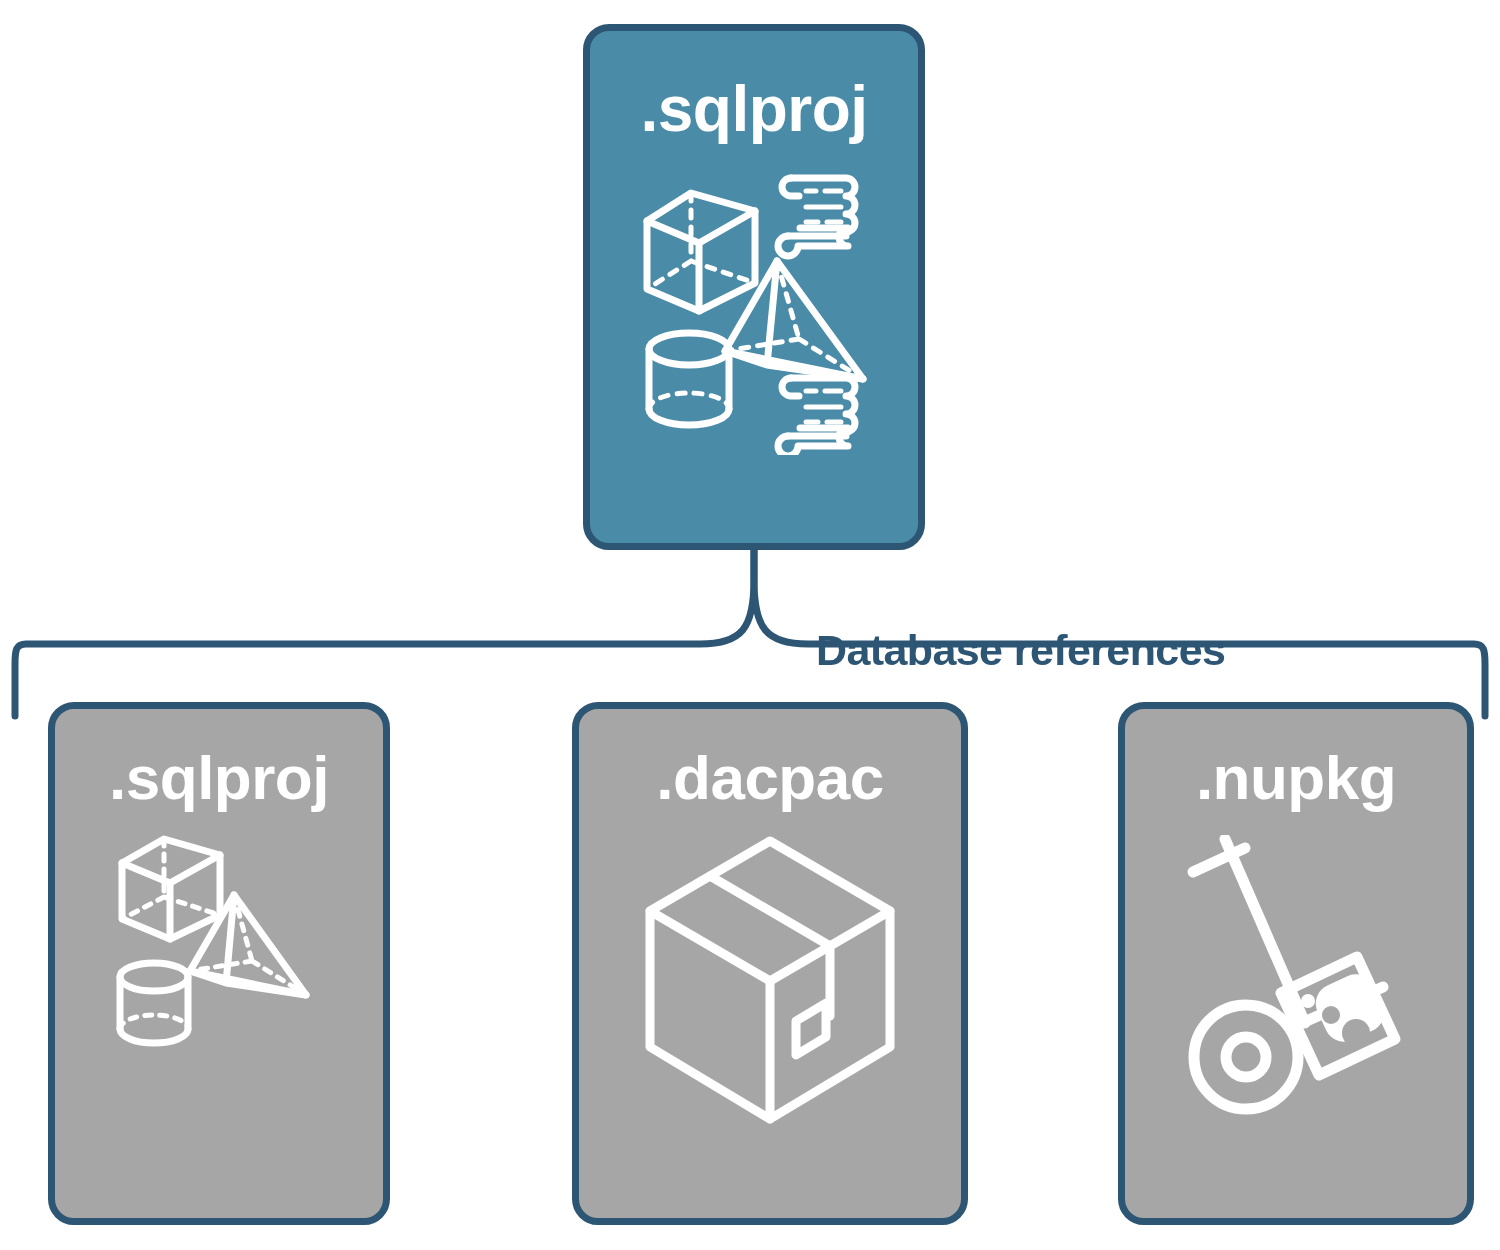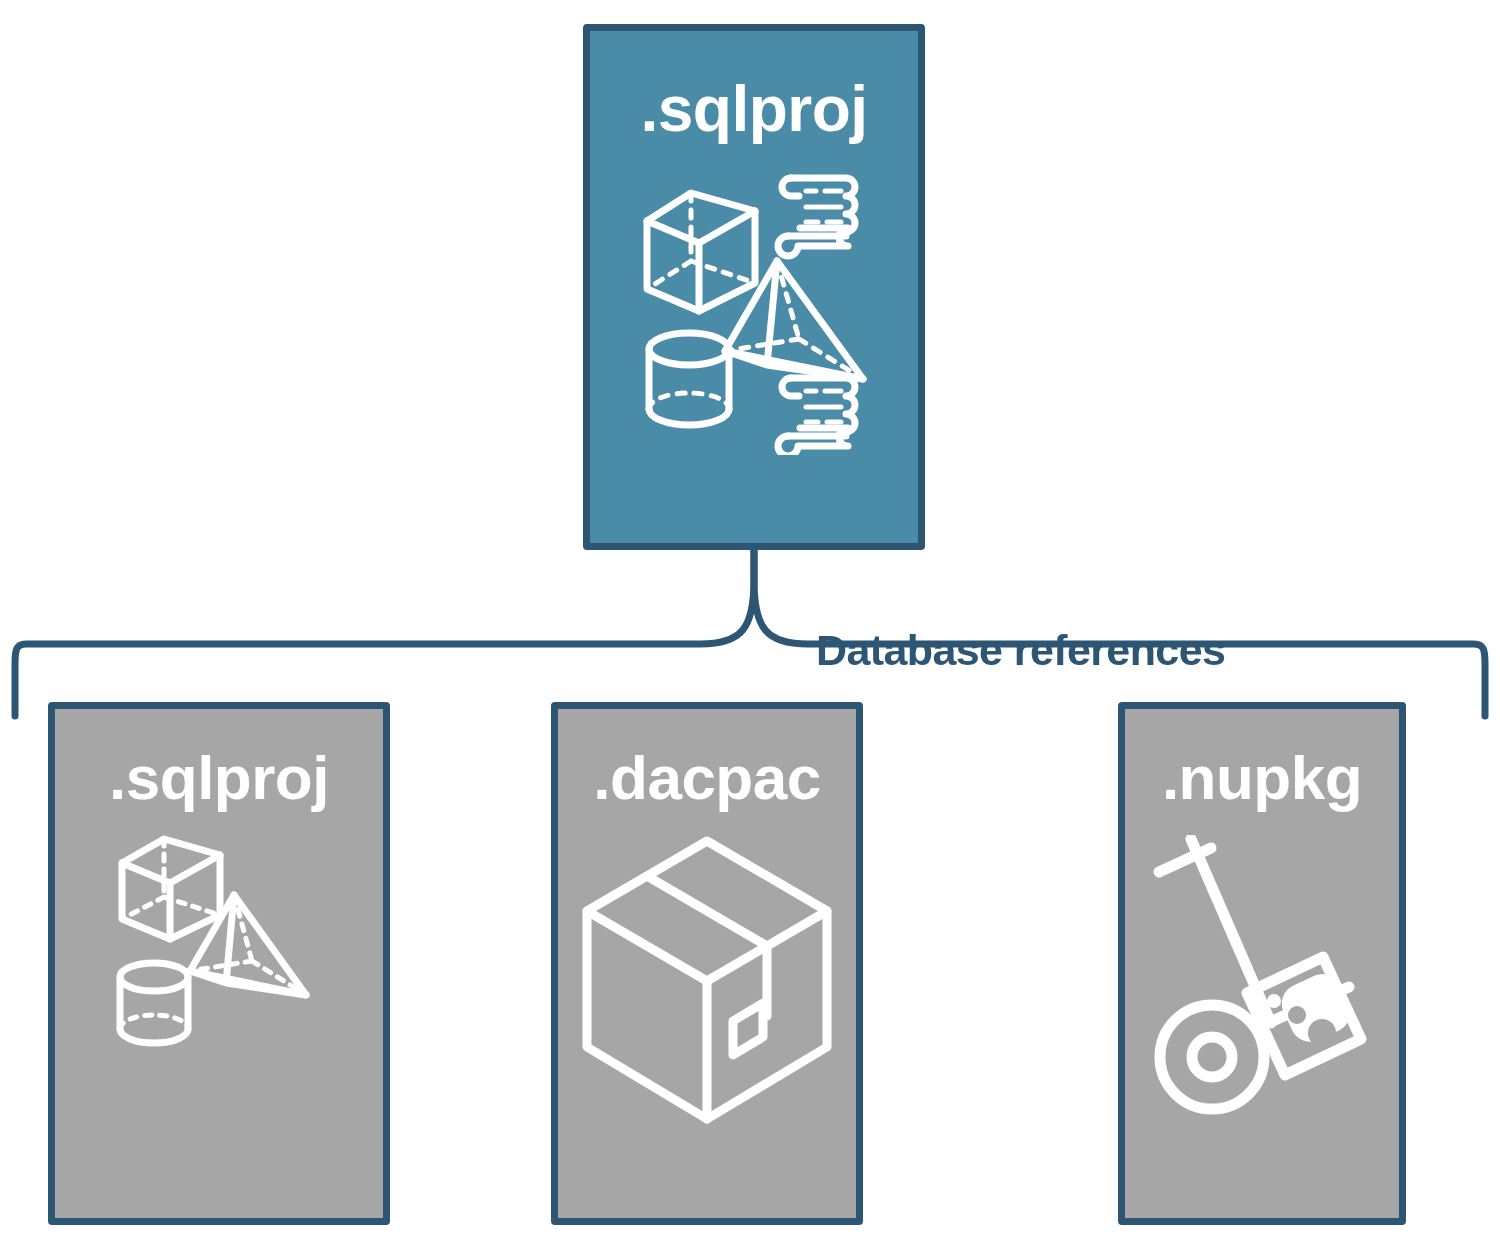--- a/index.html
+++ b/index.html
@@ -7,21 +7,21 @@
     width:1500px;height:1250px;
     background:#ffffff;
     font-family:"Liberation Sans","DejaVu Sans",sans-serif;
     position:relative;overflow:hidden;
   }
   .stage{position:absolute;left:0;top:0;width:1500px;height:1250px;}
 
   .node{
     position:absolute;
     box-sizing:border-box;
-    border-radius:4px;
+    border-radius:26px;
     border:7px solid #2d5574;
     display:flex;
     flex-direction:column;
     align-items:center;
   }
   .node-title{
     color:#ffffff;
     font-weight:bold;
     letter-spacing:-0.5px;
     line-height:1;
@@ -40,22 +40,22 @@
   }
   #root-node .node-title{font-size:64px;margin-top:46px;}
   #root-node .node-art{margin-top:24px;}
 
   
   .leaf{
     top:702px;height:523px;
     background:#a6a6a6;
   }
   #leaf-sqlproj{left:48px;width:342px;}
-  #leaf-dacpac{left:551px;width:312px;}
-  #leaf-nupkg{left:1118px;width:288px;}
+  #leaf-dacpac{left:572px;width:396px;}
+  #leaf-nupkg{left:1118px;width:356px;}
   .leaf .node-title{font-size:62px;margin-top:38px;}
   .leaf .node-art{margin-top:26px;}
 
   
   #brace-svg{position:absolute;left:0;top:540px;width:1500px;height:190px;overflow:visible;}
   #brace-label{
     position:absolute;left:816px;top:578px;
     font-size:43px;font-weight:bold;color:#2d5574;
     white-space:nowrap;letter-spacing:-0.6px;user-select:none;margin-top:48px;
   }

